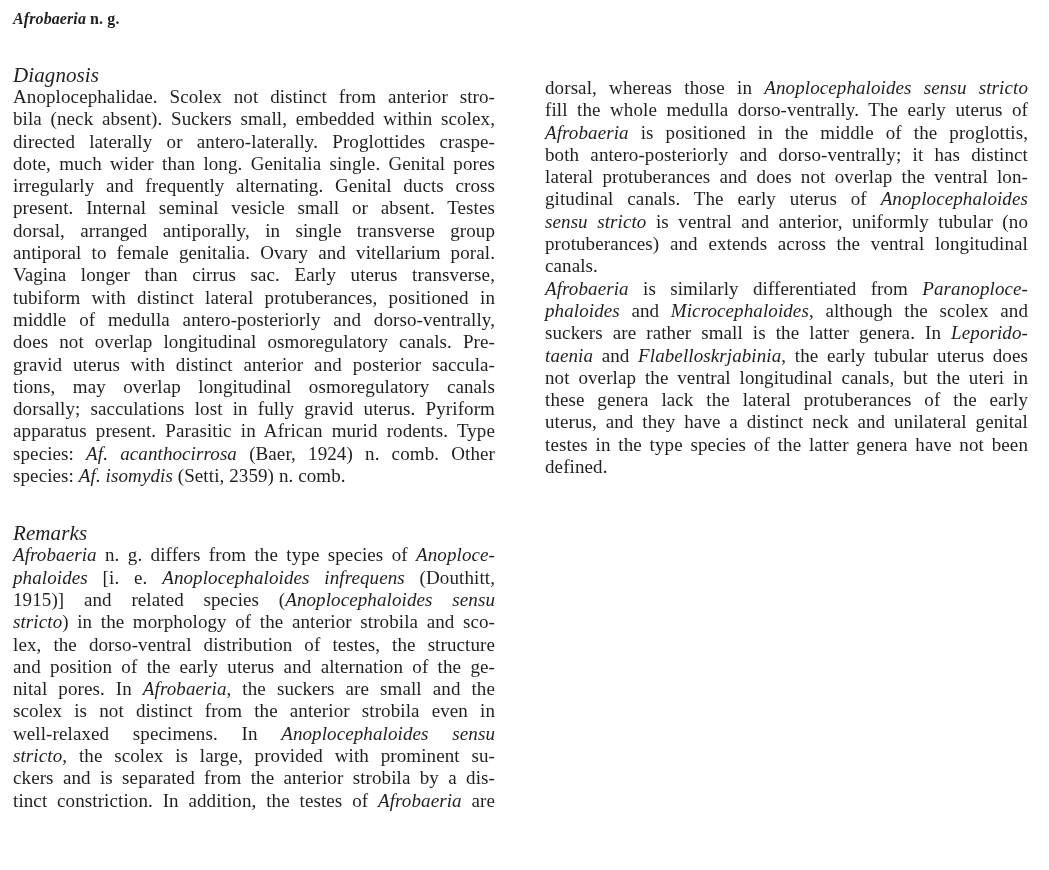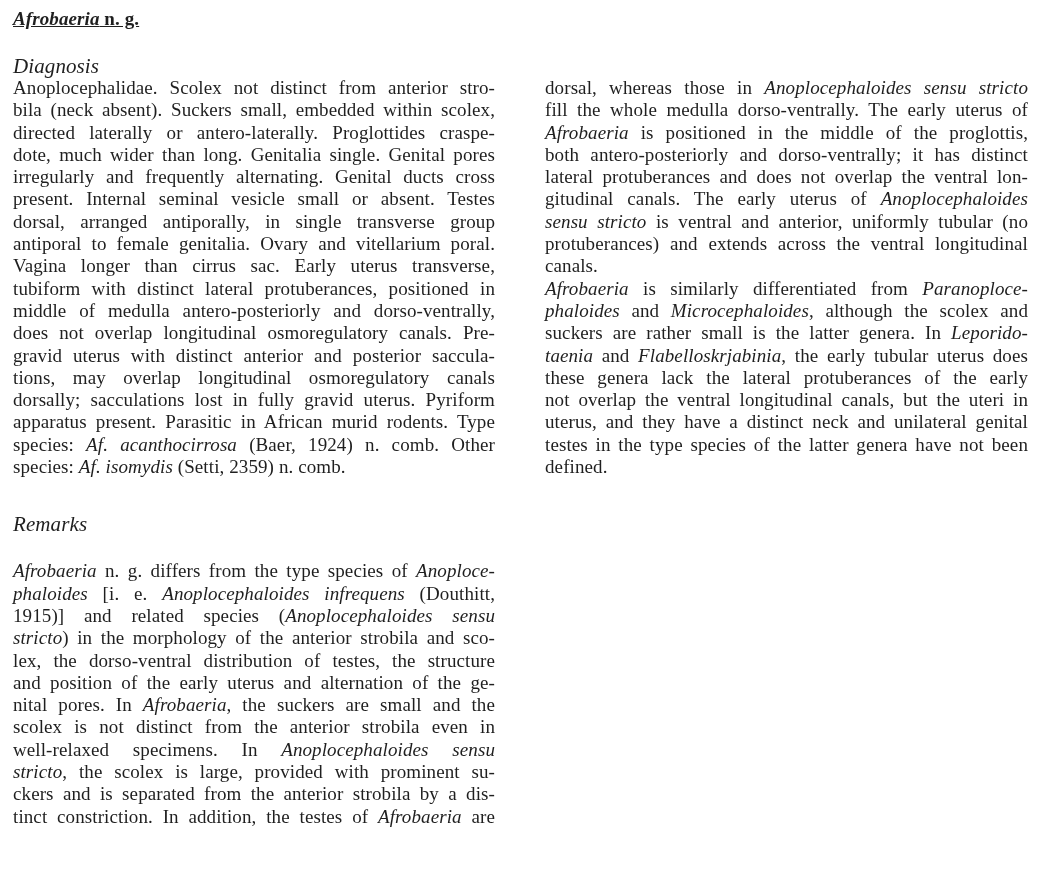--- a/index.html
+++ b/index.html
@@ -11,39 +11,37 @@
     color: #1f1f1f;
     font-family: "Liberation Serif", "DejaVu Serif", serif;
     letter-spacing: 0.1px;
     overflow: hidden;
   }
   .col { position: absolute; }
   .col-left  { left: 13px;  top: 8px;  width: 482px; }
   .col-right { left: 545px; top: 77px; width: 483px; }
 
   .title {
-    font-size: 19px;
+    font-size: 16px;
     font-weight: 700;
     font-style: normal;
     line-height: 22px;
-    margin: 0 0 25px 0;
-    text-decoration: underline;
+    margin: 0 0 34px 0;
   }
   .title .t-genus { font-style: italic; }
 
   .section-heading {
     font-size: 21px;
     font-style: italic;
     font-weight: 400;
     line-height: 22px;
     margin: 0;
   }
   .section + .section .section-heading {
     margin-top: 35px;
-    margin-bottom: 25px;
     font-style: italic;
   }
 
   .para { font-size: 19px; }
   .line {
     line-height: 22.3px;
     text-align: justify;
     text-align-last: justify;
     white-space: normal;
   }
@@ -110,21 +108,21 @@
           <div class="line"><span>gitudinal canals. The early uterus of </span><em>Anoplocephaloides</em></div>
           <div class="line"><em>sensu stricto</em><span> is ventral and anterior, uniformly tubular (no</span></div>
           <div class="line"><span>protuberances) and extends across the ventral longitudinal</span></div>
           <div class="line last"><span>canals.</span></div>
         </div>
         <div class="para">
           <div class="line"><em>Afrobaeria</em><span> is similarly differentiated from </span><em>Paranoploce-</em></div>
           <div class="line"><em>phaloides</em><span> and </span><em>Microcephaloides</em><span>, although the scolex and</span></div>
           <div class="line"><span>suckers are rather small is the latter genera. In </span><em>Leporido-</em></div>
           <div class="line"><em>taenia</em><span> and </span><em>Flabelloskrjabinia</em><span>, the early tubular uterus does</span></div>
+          <div class="line"><span>not overlap the ventral longitudinal canals, but the uteri in</span></div>
           <div class="line"><span>these genera lack the lateral protuberances of the early</span></div>
-          <div class="line"><span>not overlap the ventral longitudinal canals, but the uteri in</span></div>
           <div class="line"><span>uterus, and they have a distinct neck and unilateral genital</span></div>
           <div class="line"><span>testes in the type species of the latter genera have not been</span></div>
           <div class="line last"><span>defined.</span></div>
         </div>
       </div>
   </div>
 </div>
 
 </body></html>

